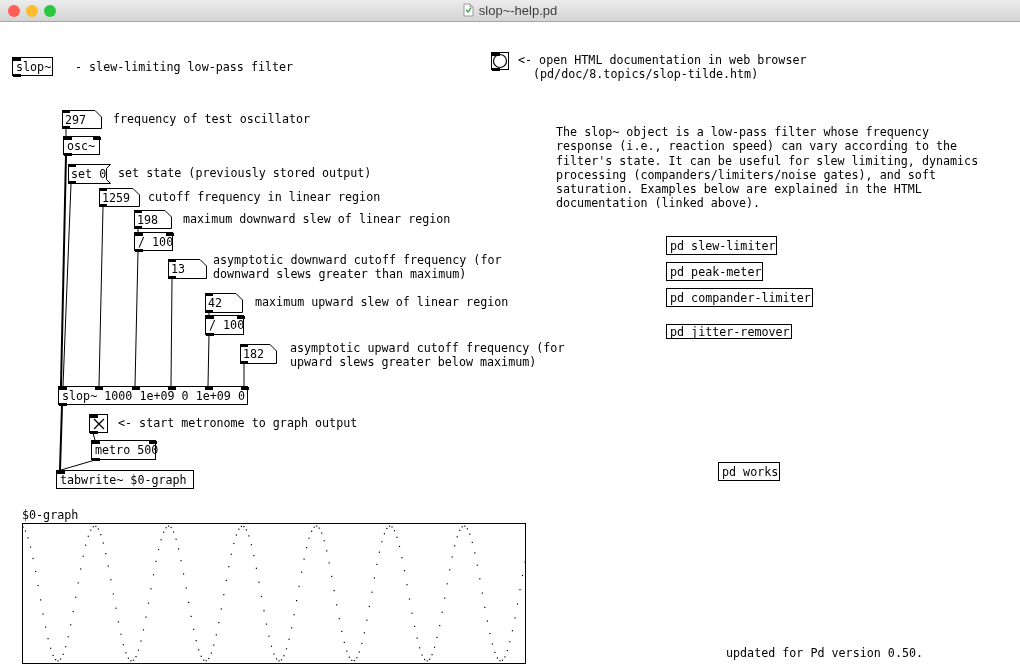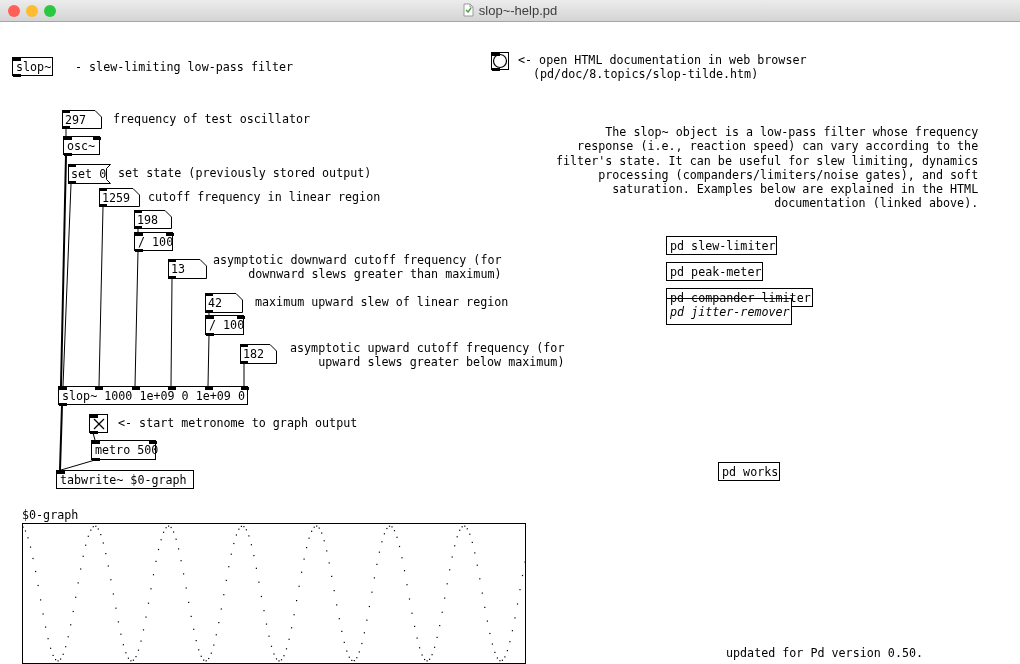--- a/index.html
+++ b/index.html
@@ -13,21 +13,21 @@
             font-family:"Liberation Sans",sans-serif;font-size:13px;line-height:21px;color:#3e3e3e;}
   #tb-title .doc-ic{display:inline-block;vertical-align:-2px;margin-right:5px;}
   
   #canvas{position:absolute;left:0;top:22px;width:1020px;height:642px;background:#fff;}
   #cords{position:absolute;left:0;top:0;}
   .node{position:absolute;box-sizing:border-box;font-size:11.7px;color:#000;white-space:nowrap;}
   .node .lbl{position:absolute;left:3px;top:50%;transform:translateY(-50%);z-index:2;text-align:right;}
   .node.obj{border:1px solid #000;background:#fff;}
   .node svg.shape{position:absolute;left:0;top:0;z-index:1;}
   .nub{position:absolute;width:8px;height:3px;background:#000;z-index:3;}
-  .comment{position:absolute;font-size:11.7px;line-height:14.3px;color:#000;white-space:pre;text-align:right;}
+  .comment{position:absolute;font-size:11.7px;line-height:14.3px;color:#000;white-space:pre;}
   #graph-frame{position:absolute;border:1px solid #000;background:#fff;}
   #graph-frame svg{position:absolute;left:0;top:0;}
 </style>
 </head>
 <body>
 
 <div id="window">
   <div id="titlebar">
     <div class="traffic" id="tl-close" style="left: 8px; background: rgb(255, 95, 87);"></div>
     <div class="traffic" id="tl-min" style="left: 26px; background: rgb(254, 188, 46);"></div>
@@ -381,32 +381,33 @@
       </div>
       <div class="node obj" style="left: 666px; top: 214px; width: 111px; height: 19px;">
         <span class="lbl">pd slew-limiter</span>
       </div>
       <div class="node obj" style="left: 666px; top: 240px; width: 97px; height: 19px;">
         <span class="lbl">pd peak-meter</span>
       </div>
       <div class="node obj" style="left: 666px; top: 266px; width: 147px; height: 19px;">
         <span class="lbl">pd compander-limiter</span>
       </div>
-      <div class="node obj" style="left: 666px; top: 276px; width: 126px; height: 27px; font-style: italic;">
+      <div class="node obj" style="left: 666px; top: 302px; width: 126px; height: 15px;">
         <span class="lbl">pd jitter-remover</span>
       </div>
       <div class="node obj" style="left: 718px; top: 440px; width: 62px; height: 19px;">
         <span class="lbl">pd works</span>
       </div>
       <div class="comment" style="left: 75px; top: 38px;"><div>- slew-limiting low-pass filter</div></div>
       <div class="comment" style="left: 518px; top: 31px;"><div>&lt;- open HTML documentation in web browser</div></div>
       <div class="comment" style="left: 533px; top: 45px;"><div>(pd/doc/8.topics/slop-tilde.htm)</div></div>
       <div class="comment" style="left: 113px; top: 90px;"><div>frequency of test oscillator</div></div>
       <div class="comment" style="left: 118px; top: 144px;"><div>set state (previously stored output)</div></div>
       <div class="comment" style="left: 148px; top: 168px;"><div>cutoff frequency in linear region</div></div>
+      <div class="comment" style="left: 183px; top: 190px;"><div>maximum downward slew of linear region</div></div>
       <div class="comment" style="left: 213px; top: 231px;"><div>asymptotic downward cutoff frequency (for</div><div>downward slews greater than maximum)</div></div>
       <div class="comment" style="left: 255px; top: 273px;"><div>maximum upward slew of linear region</div></div>
       <div class="comment" style="left: 290px; top: 319px;"><div>asymptotic upward cutoff frequency (for</div><div>upward slews greater below maximum)</div></div>
       <div class="comment" style="left: 118px; top: 394px;"><div>&lt;- start metronome to graph output</div></div>
       <div class="comment" style="left: 556px; top: 103px;"><div>The slop~ object is a low-pass filter whose frequency</div><div>response (i.e., reaction speed) can vary according to the</div><div>filter's state. It can be useful for slew limiting, dynamics</div><div>processing (companders/limiters/noise gates), and soft</div><div>saturation. Examples below are explained in the HTML</div><div>documentation (linked above).</div></div>
       <div class="comment" style="left: 726px; top: 624px;"><div>updated for Pd version 0.50.</div></div>
       <div class="comment" style="left: 22px; top: 486px;">$0-graph</div>
     </div>
 </div>
 

